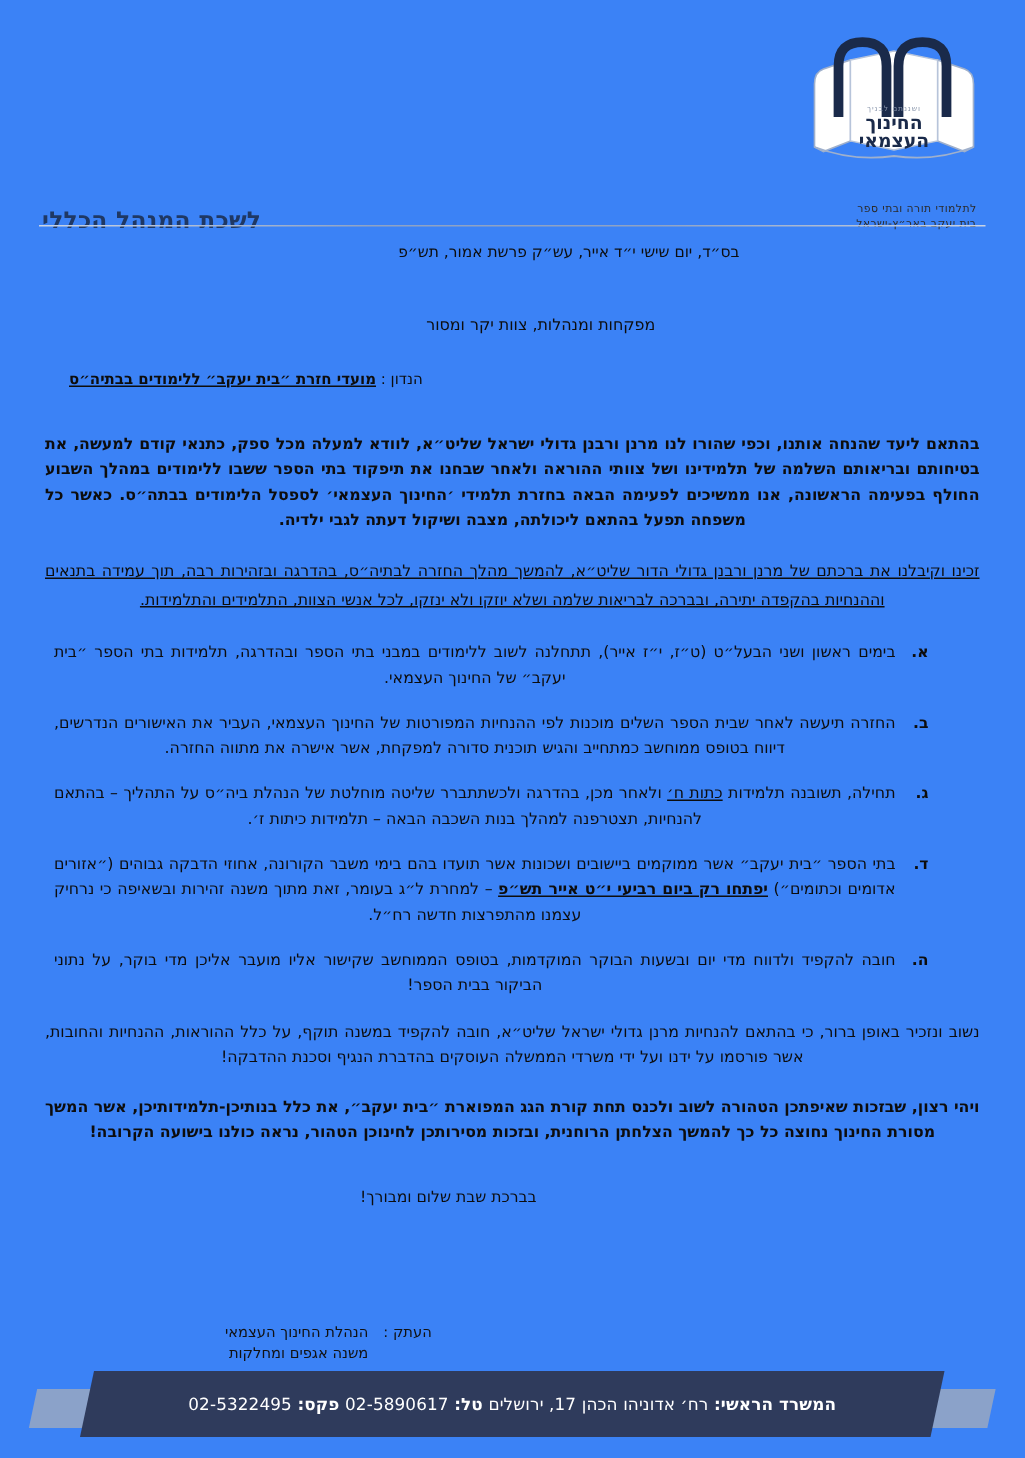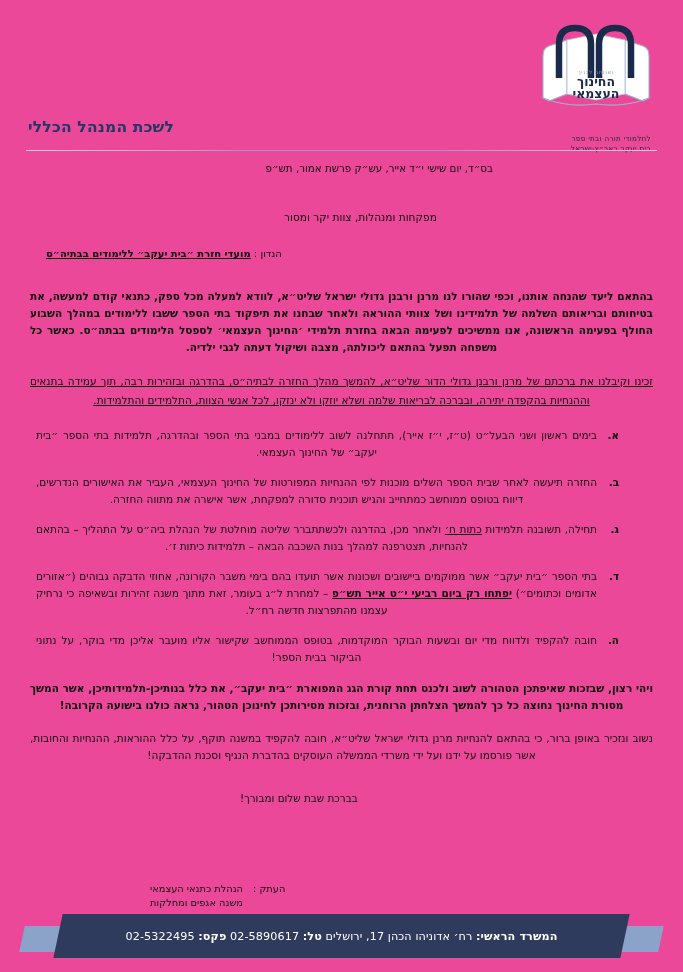--- a/index.html
+++ b/index.html
@@ -10,21 +10,21 @@
   }
   body {
     font-family: "DejaVu Sans", "Liberation Sans", sans-serif;
     color: #111111;
   }
   .page {
     position: relative;
     width: 683px;
     height: 972px;
     margin: 0 auto;
-    background: #ec4899;
+    background: #3b82f6;
     overflow: hidden;
     box-sizing: border-box;
   }
 
   
   .header {
     position: absolute;
     top: 0; left: 0; right: 0;
     height: 152px;
   }
@@ -42,21 +42,21 @@
     font-size: 7.2px;
     line-height: 1.35;
     color: #2b2b2b;
     letter-spacing: 0.3px;
     white-space: nowrap;
     text-align: right;
     padding-right: 4px;
   }
   .office-title {
     position: absolute;
-    top: 118px;
+    top: 138px;
     left: 28px;
     font-size: 15.5px;
     font-weight: bold;
     color: #1f3864;
     letter-spacing: 0.2px;
   }
   .header-rule {
     position: absolute;
     top: 150px;
     left: 26px;
@@ -282,33 +282,33 @@
       <li>
         <span class="marker">ד.</span>
         <span>בתי הספר ״בית יעקב״ אשר ממוקמים ביישובים ושכונות אשר תועדו בהם בימי משבר הקורונה, אחוזי הדבקה גבוהים (״אזורים אדומים וכתומים״) </span><span class="em-underline">יפתחו רק ביום רביעי י״ט אייר תש״פ</span><span> – למחרת ל״ג בעומר, זאת מתוך משנה זהירות ובשאיפה כי נרחיק עצמנו מהתפרצות חדשה רח״ל.</span>
       </li>
       <li>
         <span class="marker">ה.</span>
         <span>חובה להקפיד ולדווח מדי יום ובשעות הבוקר המוקדמות, בטופס הממוחשב שקישור אליו מועבר אליכן מדי בוקר, על נתוני הביקור בבית הספר!</span>
       </li>
     </ol>
 
+    <p class="para">נשוב ונזכיר באופן ברור, כי בהתאם להנחיות מרנן גדולי ישראל שליט״א, חובה להקפיד במשנה תוקף, על כלל ההוראות, ההנחיות והחובות, אשר פורסמו על ידנו ועל ידי משרדי הממשלה העוסקים בהדברת הנגיף וסכנת ההדבקה!</p>
+
     <p class="para bold">ויהי רצון, שבזכות שאיפתכן הטהורה לשוב ולכנס תחת קורת הגג המפוארת ״בית יעקב״, את כלל בנותיכן-תלמידותיכן, אשר המשך מסורת החינוך נחוצה כל כך להמשך הצלחתן הרוחנית, ובזכות מסירותכן לחינוכן הטהור, נראה כולנו בישועה הקרובה!</p>
-
-    <p class="para">נשוב ונזכיר באופן ברור, כי בהתאם להנחיות מרנן גדולי ישראל שליט״א, חובה להקפיד במשנה תוקף, על כלל ההוראות, ההנחיות והחובות, אשר פורסמו על ידנו ועל ידי משרדי הממשלה העוסקים בהדברת הנגיף וסכנת ההדבקה!</p>
 
     <div class="closing-blessing">בברכת שבת שלום ומבורך!</div>
 
   </div>
 
   <div class="cc-block">
     <div class="cc-row">
       <span class="cc-label">העתק :</span>
       <span class="cc-values">
-        <span style="display:block">הנהלת כתנאי העצמאי</span>
+        <span style="display:block">הנהלת החינוך העצמאי</span>
         <span style="display:block">משנה אגפים ומחלקות</span>
       </span>
     </div>
   </div>
 
   <div class="footer">
     <div class="footer-accent-right"></div>
     <div class="footer-accent-left"></div>
     <div class="footer-bar"></div>
     <div class="footer-text">

